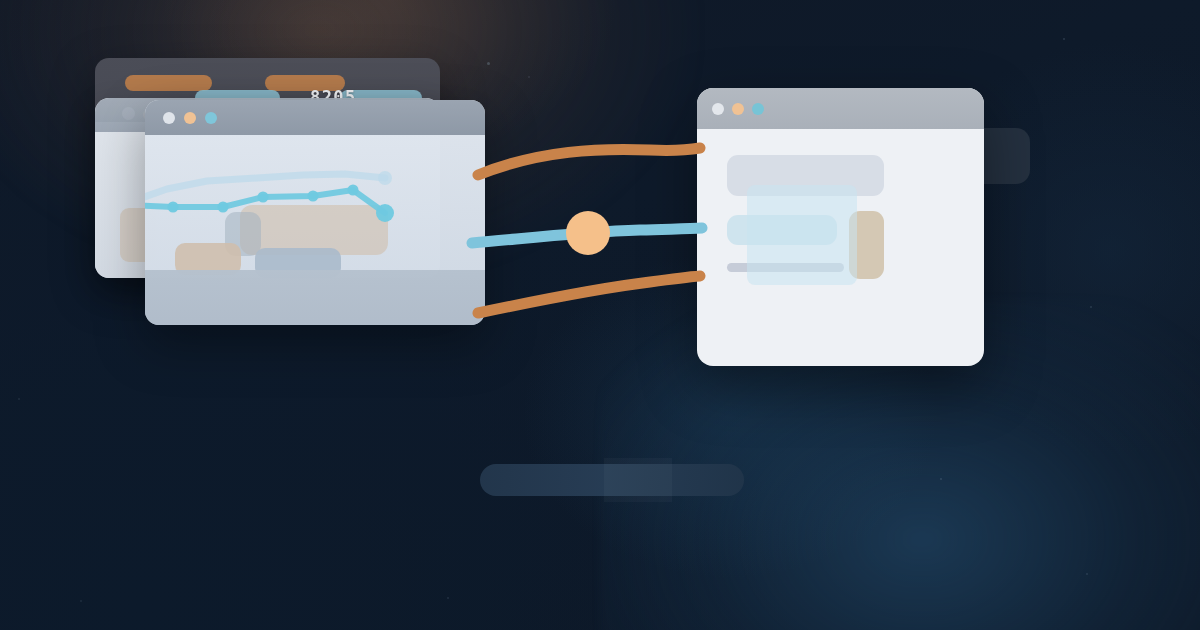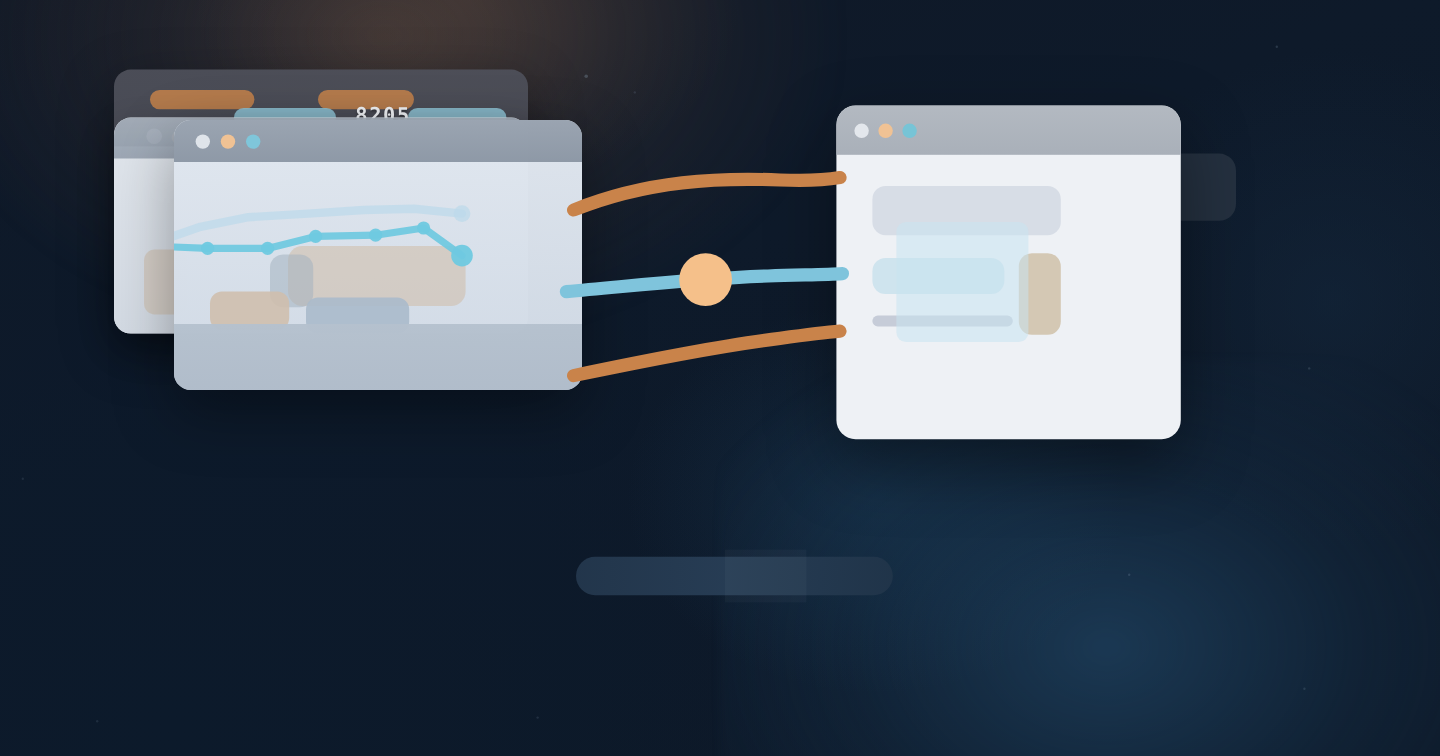--- a/index.html
+++ b/index.html
@@ -177,21 +177,21 @@
 <div class="shadow-card"></div>
 
 <div class="win win-back">
   <div class="win-back-body"></div>
 
   <div class="pill pill-orange" style="left:30px;top:17px;width:87px;height:16px;"></div>
   <div class="pill pill-orange" style="left:170px;top:17px;width:80px;height:16px;"></div>
   <div class="pill pill-blue" style="left:100px;top:32px;width:85px;height:16px;opacity:.88"></div>
   <div class="pill pill-blue" style="left:245px;top:32px;width:82px;height:16px;opacity:.88"></div>
 
-  <div class="num-8205" style="left:201px;top:29px;">8205</div>
+  <div class="num-8205" style="left:215px;top:29px;">8205</div>
 
   <span class="dot" style="position:absolute;left:27px;top:49px;width:13px;height:13px;background:#e8ecf1;opacity:.95"></span>
   <span class="dot" style="position:absolute;left:48px;top:51px;width:11px;height:11px;background:#f0c294;opacity:.92"></span>
   <span class="dot" style="position:absolute;left:70px;top:52px;width:11px;height:11px;background:#79c8da;opacity:.92"></span>
 </div>
 
 <div class="win win-mid">
   <div class="win-mid-bar"></div>
   <div class="blk blk-tan-soft" style="left:25px;top:110px;width:36px;height:54px;border-radius:9px;"></div>
 </div>

